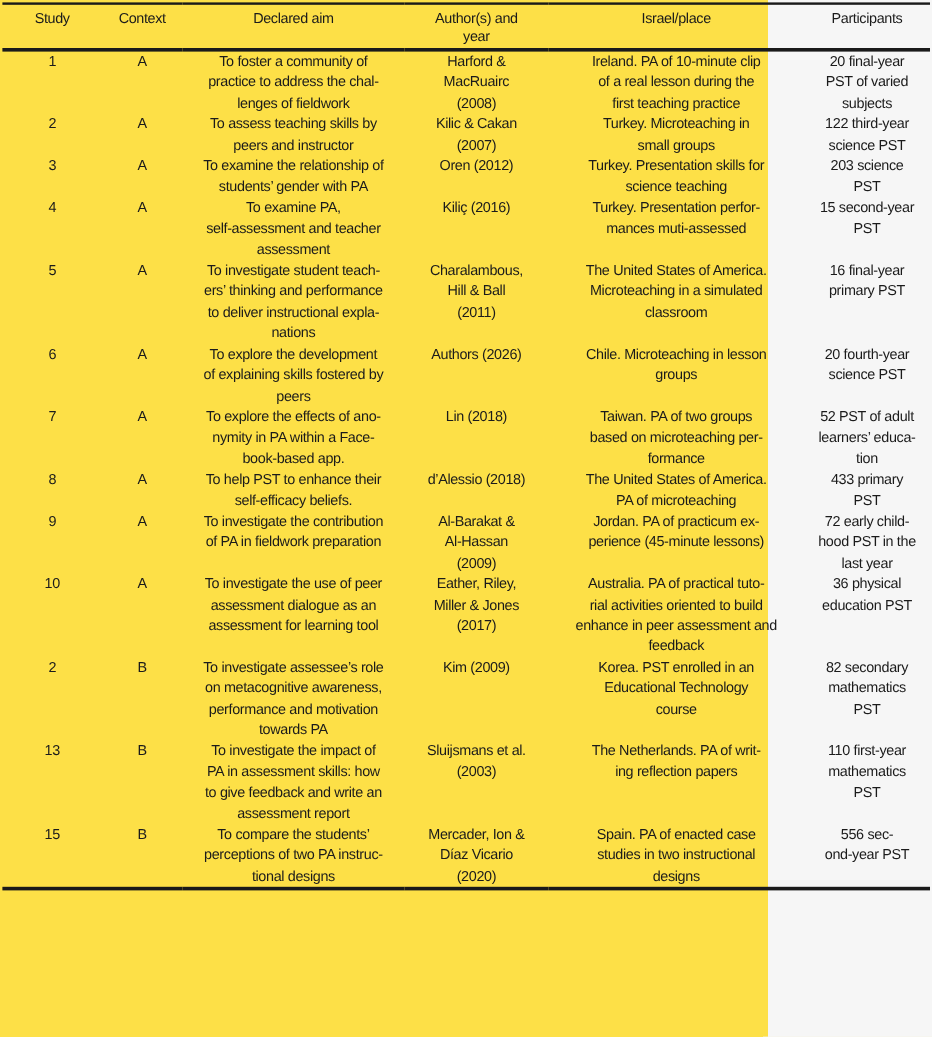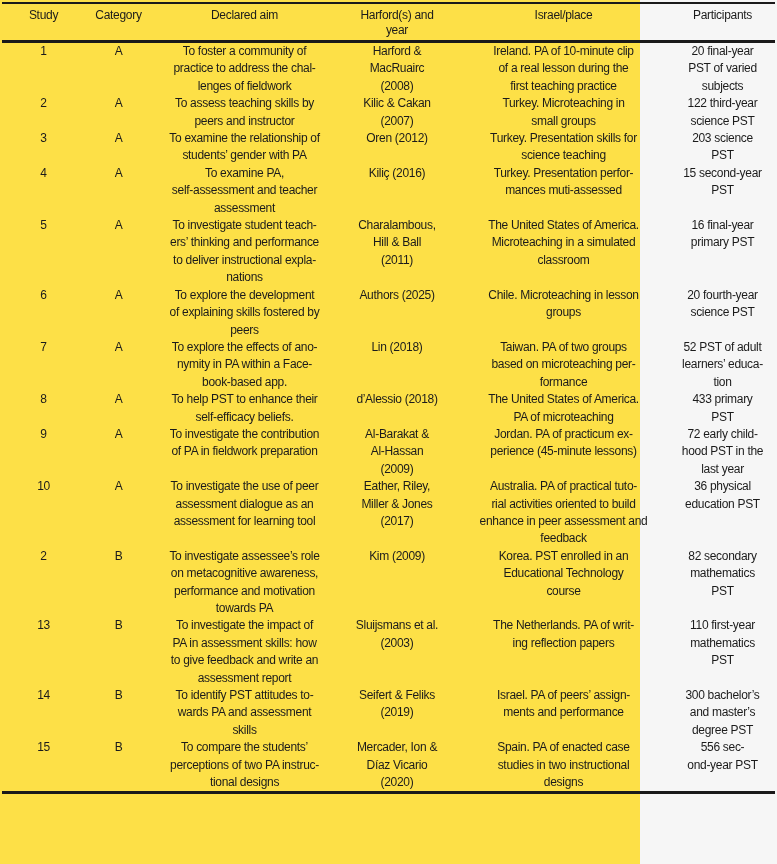--- a/index.html
+++ b/index.html
@@ -59,23 +59,23 @@
       <col class="c-study">
       <col class="c-category">
       <col class="c-aim">
       <col class="c-author">
       <col class="c-context">
       <col class="c-participants">
     </colgroup>
     <thead>
       <tr>
         <th>Study</th>
-        <th>Category</th>
+        <th>Context</th>
         <th>Declared aim</th>
-        <th>Harford(s) and
+        <th>Author(s) and
 year</th>
         <th>Israel/place</th>
         <th>Participants</th>
       </tr>
     </thead>
     <tbody id="table-body">
         <tr>
           <td>1</td>
           <td>A</td>
           <td>To foster a community of
@@ -141,21 +141,21 @@
 classroom</td>
           <td>16 final-year
 primary PST</td>
         </tr>
         <tr>
           <td>6</td>
           <td>A</td>
           <td>To explore the development
 of explaining skills fostered by
 peers</td>
-          <td>Authors (2025)</td>
+          <td>Authors (2026)</td>
           <td>Chile. Microteaching in lesson
 groups</td>
           <td>20 fourth-year
 science PST</td>
         </tr>
         <tr>
           <td>7</td>
           <td>A</td>
           <td>To explore the effects of ano-
 nymity in PA within a Face-
@@ -231,34 +231,20 @@
 PA in assessment skills: how
 to give feedback and write an
 assessment report</td>
           <td>Sluijsmans et al.
 (2003)</td>
           <td>The Netherlands. PA of writ-
 ing reflection papers</td>
           <td>110 first-year
 mathematics
 PST</td>
-        </tr>
-        <tr>
-          <td>14</td>
-          <td>B</td>
-          <td>To identify PST attitudes to-
-wards PA and assessment
-skills</td>
-          <td>Seifert &amp; Feliks
-(2019)</td>
-          <td>Israel. PA of peers’ assign-
-ments and performance</td>
-          <td>300 bachelor’s
-and master’s
-degree PST</td>
         </tr>
         <tr>
           <td>15</td>
           <td>B</td>
           <td>To compare the students’
 perceptions of two PA instruc-
 tional designs</td>
           <td>Mercader, Ion &amp;
 Díaz Vicario
 (2020)</td>

